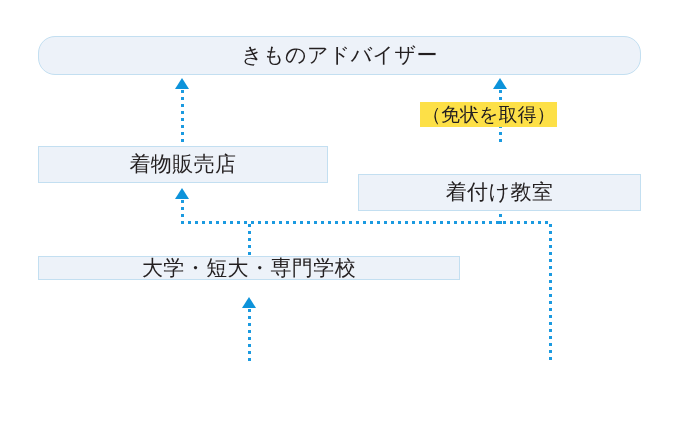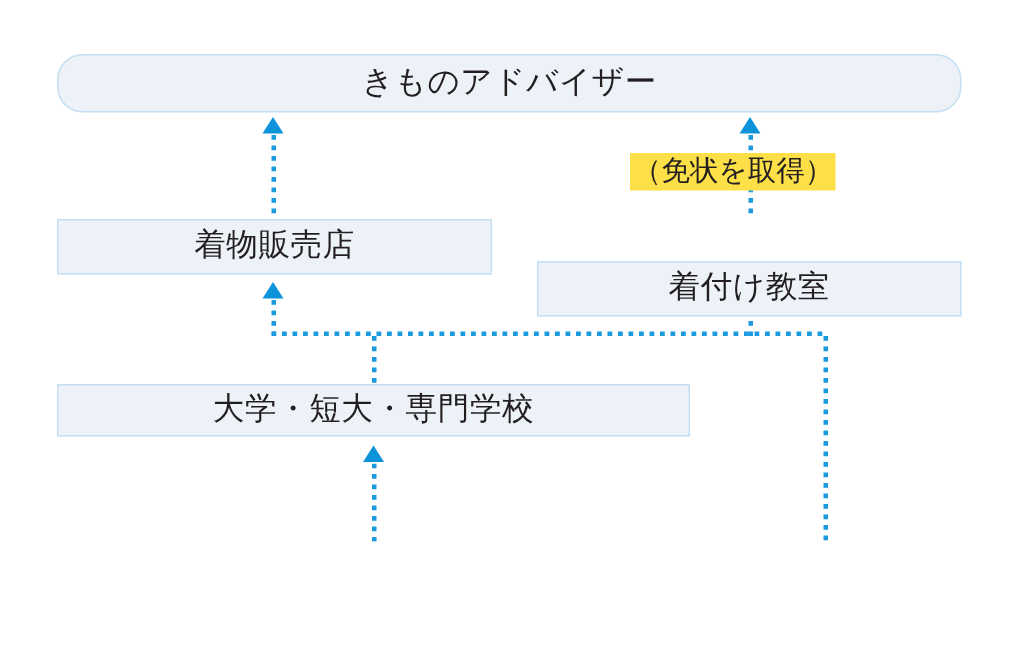--- a/index.html
+++ b/index.html
@@ -37,21 +37,21 @@
   }
   .node-label {
     display: block;
     transform: translateY(-1px);
   }
 
   
   #node-advisor   { left: 38px;  top: 36px;  width: 603px; height: 39px; border-radius: 17px; }
   #node-shop      { left: 38px;  top: 146px; width: 290px; height: 37px; text-align: right; }
   #node-school    { left: 358px; top: 146px; width: 283px; height: 37px; margin-top: 28px; }
-  #node-college   { left: 38px;  top: 256px; width: 422px; height: 35px; }
+  #node-college   { left: 38px;  top: 256px; width: 422px; height: 24px; }
   #node-highschool{ left: 38px;  top: 361px; width: 603px; height: 38px; }
 
   
   .v-line {
     position: absolute;
     width: 3px;
     background-image: linear-gradient(#1b9ae0 50%, rgba(255,255,255,0) 0%);
     background-position: left top;
     background-size: 3px 7px;
     background-repeat: repeat-y;

